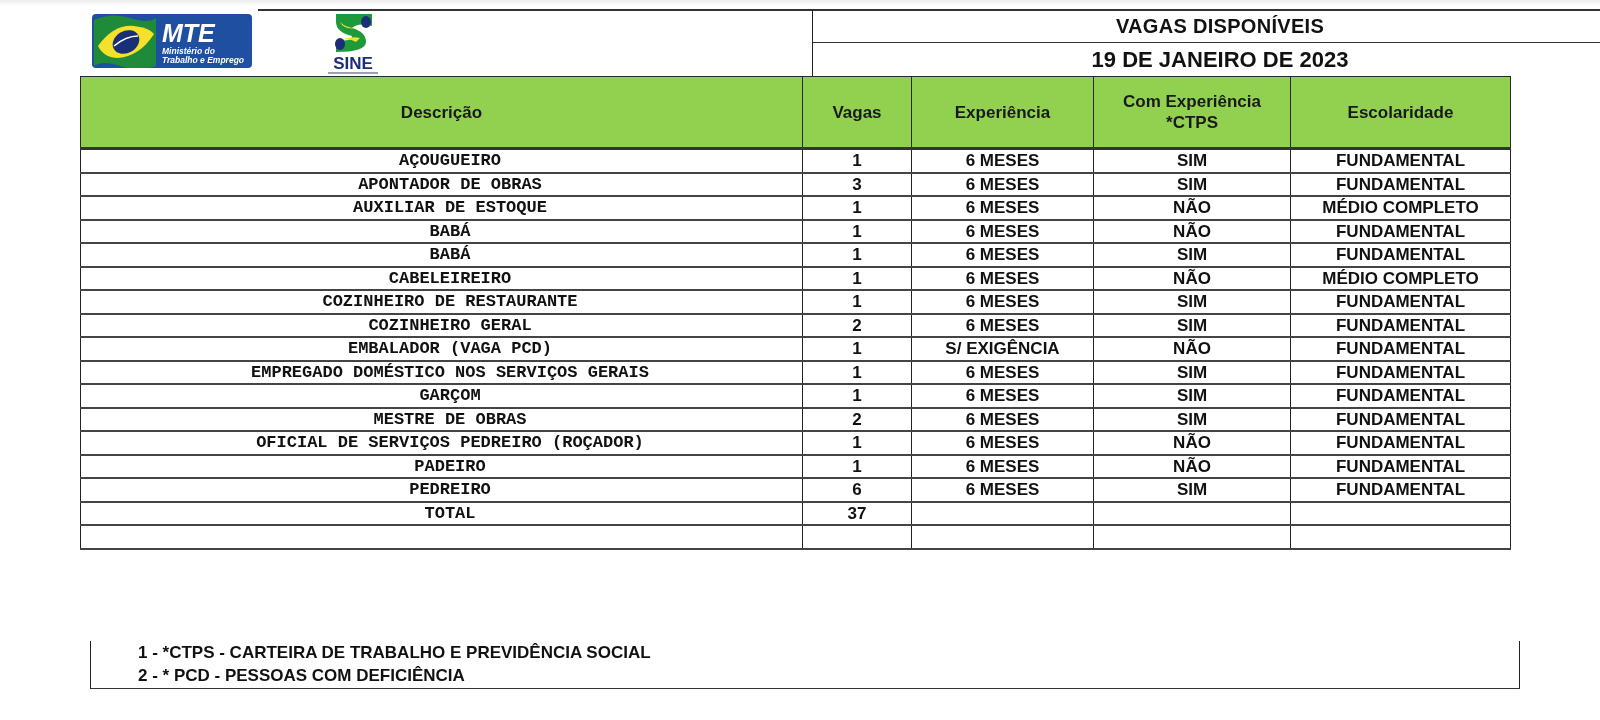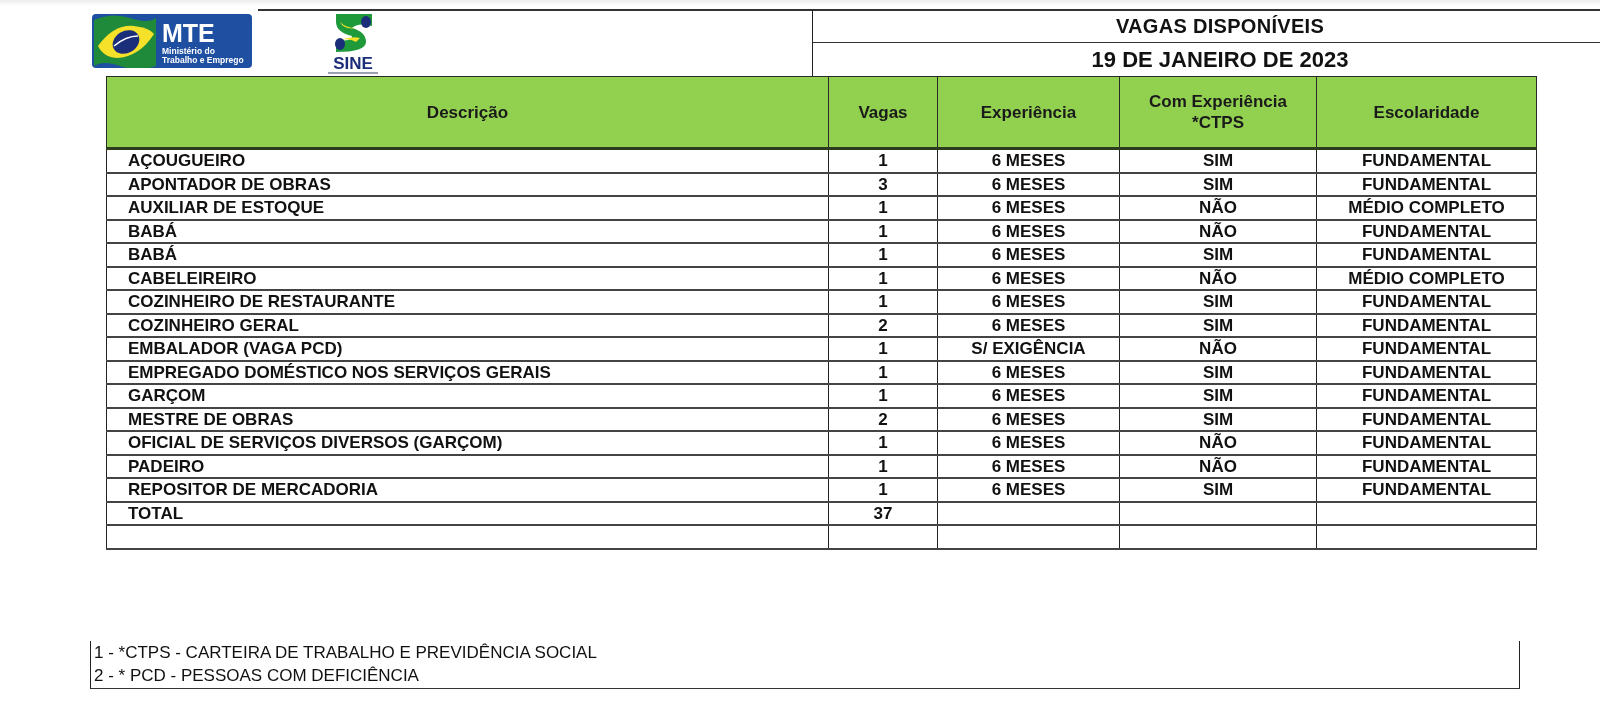--- a/index.html
+++ b/index.html
@@ -18,21 +18,21 @@
     .topshade {
       position: absolute;
       left: 0; top: 0;
       width: 1600px; height: 6px;
       background: linear-gradient(#ececec, #ffffff);
     }
     
     .mte-logo {
       position: absolute;
       left: 92px; top: 12px;
-      width: 144px; height: 56px;
+      width: 144px; height: 56px; font-style: italic;
     }
     .sine-logo {
       position: absolute;
       left: 322px; top: 12px;
       width: 62px; height: 48px;
     }
     
     .title-block {
       position: absolute;
       left: 812px; top: 9px;
@@ -65,21 +65,21 @@
       height: 33px;
       display: flex;
       align-items: center;
       justify-content: center;
       font-weight: bold;
       font-size: 22px;
     }
     
     table.vagas {
       position: absolute;
-      left: 106px;
+      left: 80px;
       top: 76px;
       width: 1430px;
       border-collapse: collapse;
       table-layout: fixed;
       border-radius: 27px;
     }
     table.vagas col.c-desc { width: 722px; }
     table.vagas col.c-vagas { width: 109px; }
     table.vagas col.c-exp { width: 182px; }
     table.vagas col.c-ctps { width: 197px; }
@@ -104,42 +104,44 @@
       font-weight: bold;
       color: #111;
       border-left: 1.5px solid #222;
       border-right: 1.5px solid #222;
       border-bottom: 2px solid #444;
       text-align: center;
       white-space: nowrap;
       line-height: 21px;
     }
     table.vagas td.desc {
-      text-align: left;
+      text-align: center;
       padding-left: 21px;
+      font-family: Liberation Mono, monospace;
     }
     
     .notes {
       position: absolute;
       left: 90px;
       top: 641px;
       width: 1430px;
       height: 48px;
       border-left: 1.5px solid #222;
       border-right: 1.5px solid #222;
       border-bottom: 1.5px solid #333;
       box-sizing: border-box;
       padding-left: 3px;
     }
     .note {
       font-size: 17px;
-      font-weight: normal;
+      font-weight: bold;
       height: 23px;
       line-height: 24px;
       white-space: nowrap;
+      margin-left: 44px;
     }
   </style>
 </head>
 <body>
 
 <div class="topshade"></div>
 
 <div class="mte-logo">
   <svg width="160" height="56" viewBox="0 0 160 56">
     <rect x="0" y="2" width="160" height="54" rx="4" fill="#1e4fa0"></rect>
@@ -271,36 +273,36 @@
       <td>FUNDAMENTAL</td>
     </tr>
     <tr>
       <td class="desc">MESTRE DE OBRAS</td>
       <td>2</td>
       <td>6 MESES</td>
       <td>SIM</td>
       <td>FUNDAMENTAL</td>
     </tr>
     <tr>
-      <td class="desc">OFICIAL DE SERVIÇOS DIVERSOS (GARÇOM)</td>
+      <td class="desc">OFICIAL DE SERVIÇOS PEDREIRO (ROÇADOR)</td>
       <td>1</td>
       <td>6 MESES</td>
       <td>NÃO</td>
       <td>FUNDAMENTAL</td>
     </tr>
     <tr>
       <td class="desc">PADEIRO</td>
       <td>1</td>
       <td>6 MESES</td>
       <td>NÃO</td>
       <td>FUNDAMENTAL</td>
     </tr>
     <tr>
-      <td class="desc">REPOSITOR DE MERCADORIA</td>
-      <td>1</td>
+      <td class="desc">PEDREIRO</td>
+      <td>6</td>
       <td>6 MESES</td>
       <td>SIM</td>
       <td>FUNDAMENTAL</td>
     </tr>
     <tr>
       <td class="desc">TOTAL</td>
       <td>37</td>
       <td></td>
       <td></td>
       <td></td>

